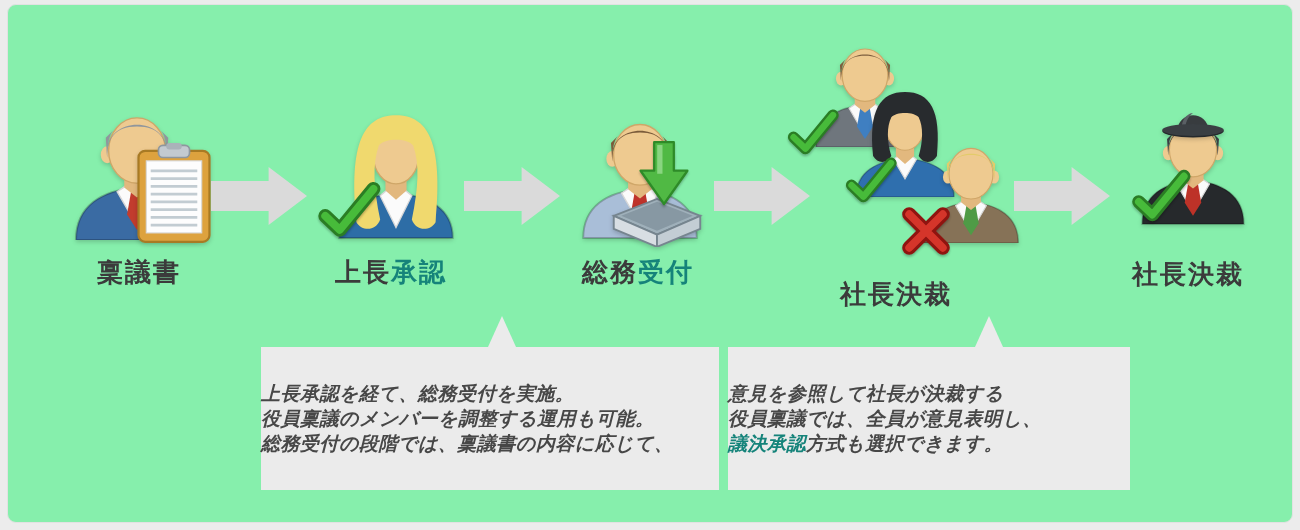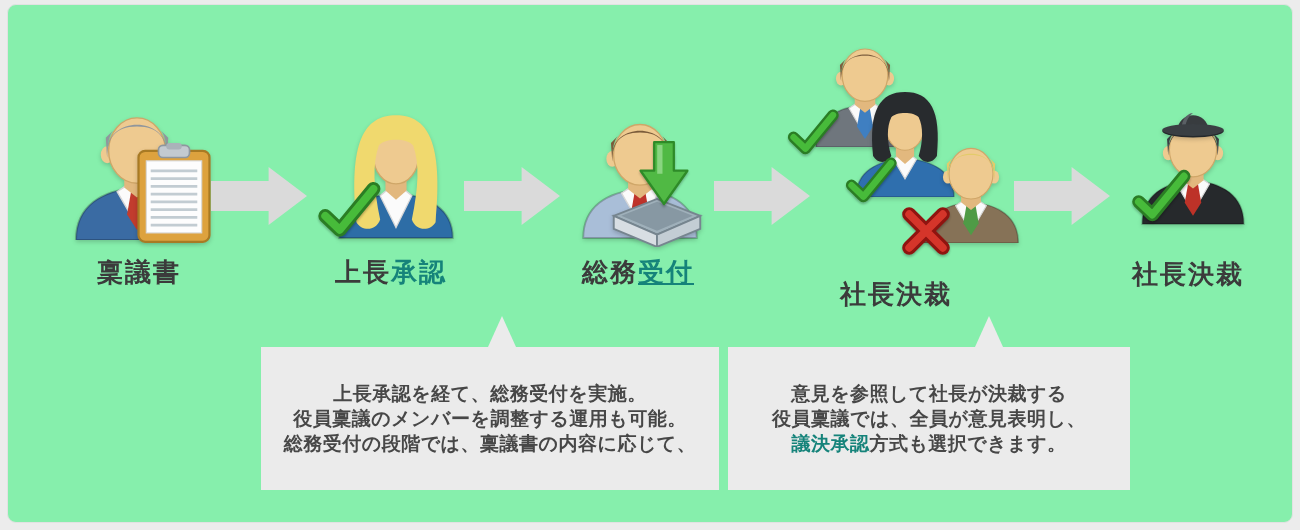--- a/index.html
+++ b/index.html
@@ -21,21 +21,21 @@
     position:absolute;width:200px;text-align:center;
     font-size:26px;font-weight:700;letter-spacing:2px;color:#3b3b3b;
     white-space:nowrap;
   }
   .arrow{
     position:absolute;width:96px;height:58px;background:#dadada;
     clip-path:polygon(0% 24%,60% 24%,60% 0%,100% 50%,60% 100%,60% 76%,0% 76%);
   }
   .callout{
     position:absolute;top:342px;height:143px;background:#ebebeb;
-    display:flex;flex-direction:column;justify-content:center;align-items:center;
+    display:flex;flex-direction:column;justify-content:center;align-items:flex-start;font-style:italic;
   }
   .callout .pointer{
     position:absolute;top:-31px;width:0;height:0;
     border-left:14px solid transparent;border-right:14px solid transparent;
     border-bottom:31px solid #ebebeb;
   }
   .callout .line{
     font-size:19px;line-height:25px;font-weight:700;color:#474747;
     letter-spacing:0.5px;text-align:center;white-space:nowrap;
   }
@@ -147,21 +147,21 @@
   <div>
     <svg class="abs person-svg" style="left:566px;top:96px;--suit:#a9bed8;--hair:#7b5c3b;--tie:#bf332b" width="132" height="142">
         <use href="#sym-man"></use>
       </svg>
     <svg class="abs person-svg" style="left:602px;top:190px" width="94" height="52">
         <use href="#sym-tray"></use>
       </svg>
     <svg class="abs mark-svg" style="left:628px;top:134px" width="56" height="68">
         <use href="#sym-down-arrow"></use>
       </svg>
-    <div class="step-label" style="left:530px;top:250px"><span>総務</span><span style="color: rgb(21, 131, 122); text-decoration: underline;">受付</span></div>
+    <div class="step-label" style="left:530px;top:250px"><span>総務</span><span style="color: rgb(21, 131, 122);">受付</span></div>
   </div>
 
   <div class="arrow" style="left:706px;top:162px"></div>
 
   <div class="abs" style="left:782px;top:22px;width:232px;height:248px">
     <svg class="abs person-svg" style="left:18px;top:6px;--suit:#6f767d;--hair:#7d5f3f;--tie:#3f7fc1" width="114" height="114">
         <use href="#sym-man"></use>
       </svg>
     <svg class="abs person-svg" style="left:58px;top:56px;--suit:#2f6fae;--hair:#282b2e" width="114" height="114">
         <use href="#sym-woman-bob"></use>

